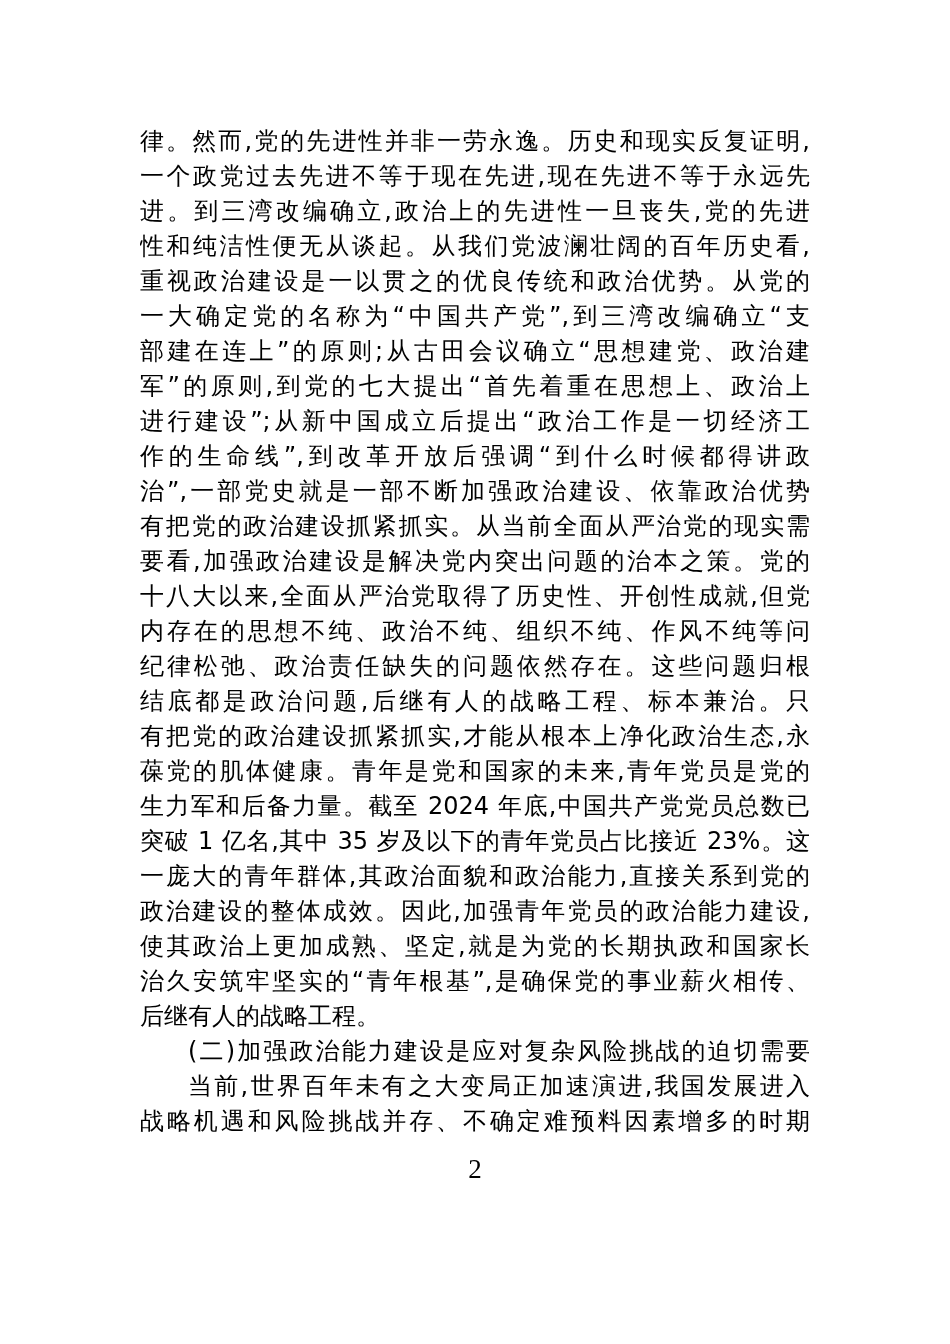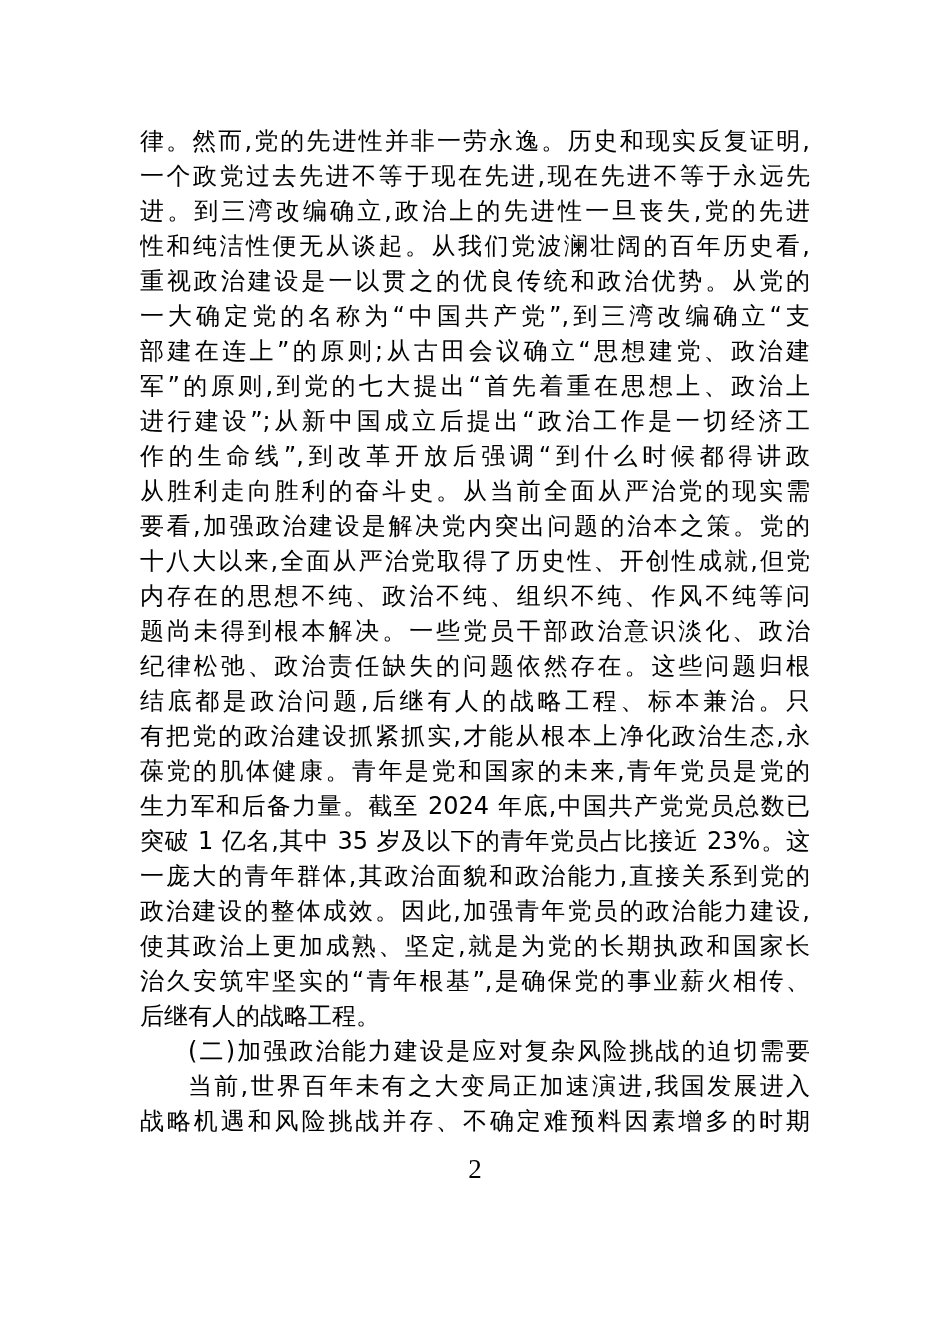--- a/index.html
+++ b/index.html
@@ -56,25 +56,25 @@
     <div class="line">律。然而,党的先进性并非一劳永逸。历史和现实反复证明,</div>
       <div class="line">一个政党过去先进不等于现在先进,现在先进不等于永远先</div>
       <div class="line">进。到三湾改编确立,政治上的先进性一旦丧失,党的先进</div>
       <div class="line">性和纯洁性便无从谈起。从我们党波澜壮阔的百年历史看,</div>
       <div class="line">重视政治建设是一以贯之的优良传统和政治优势。从党的</div>
       <div class="line">一大确定党的名称为“中国共产党”,到三湾改编确立“支</div>
       <div class="line">部建在连上”的原则;从古田会议确立“思想建党、政治建</div>
       <div class="line">军”的原则,到党的七大提出“首先着重在思想上、政治上</div>
       <div class="line">进行建设”;从新中国成立后提出“政治工作是一切经济工</div>
       <div class="line">作的生命线”,到改革开放后强调“到什么时候都得讲政</div>
-      <div class="line">从胜利走向胜利的奋斗史。从当前全面从严治党的现实需</div>
+      <div class="line">治”,一部党史就是一部不断加强政治建设、依靠政治优势</div>
+      <div class="line">有把党的政治建设抓紧抓实。从当前全面从严治党的现实需</div>
       <div class="line">要看,加强政治建设是解决党内突出问题的治本之策。党的</div>
       <div class="line">十八大以来,全面从严治党取得了历史性、开创性成就,但党</div>
       <div class="line">内存在的思想不纯、政治不纯、组织不纯、作风不纯等问</div>
-      <div class="line">题尚未得到根本解决。一些党员干部政治意识淡化、政治</div>
       <div class="line">纪律松弛、政治责任缺失的问题依然存在。这些问题归根</div>
       <div class="line">结底都是政治问题,后继有人的战略工程、标本兼治。只</div>
       <div class="line">有把党的政治建设抓紧抓实,才能从根本上净化政治生态,永</div>
       <div class="line">葆党的肌体健康。青年是党和国家的未来,青年党员是党的</div>
       <div class="line">生力军和后备力量。截至 2024 年底,中国共产党党员总数已</div>
       <div class="line">突破 1 亿名,其中 35 岁及以下的青年党员占比接近 23%。这</div>
       <div class="line">一庞大的青年群体,其政治面貌和政治能力,直接关系到党的</div>
       <div class="line">政治建设的整体成效。因此,加强青年党员的政治能力建设,</div>
       <div class="line">使其政治上更加成熟、坚定,就是为党的长期执政和国家长</div>
       <div class="line">治久安筑牢坚实的“青年根基”,是确保党的事业薪火相传、</div>

